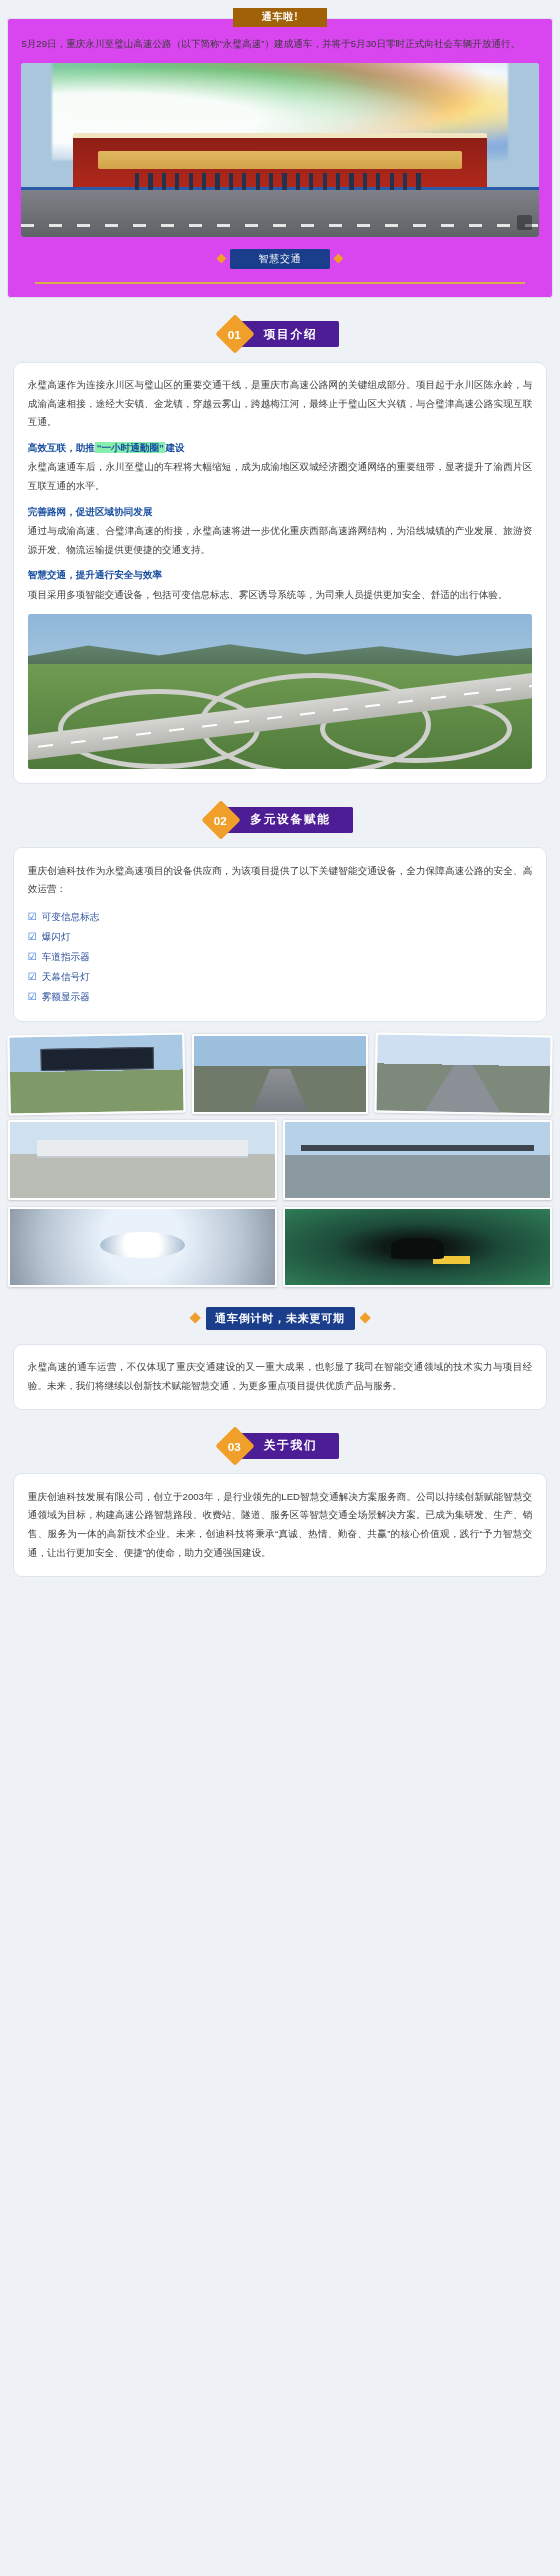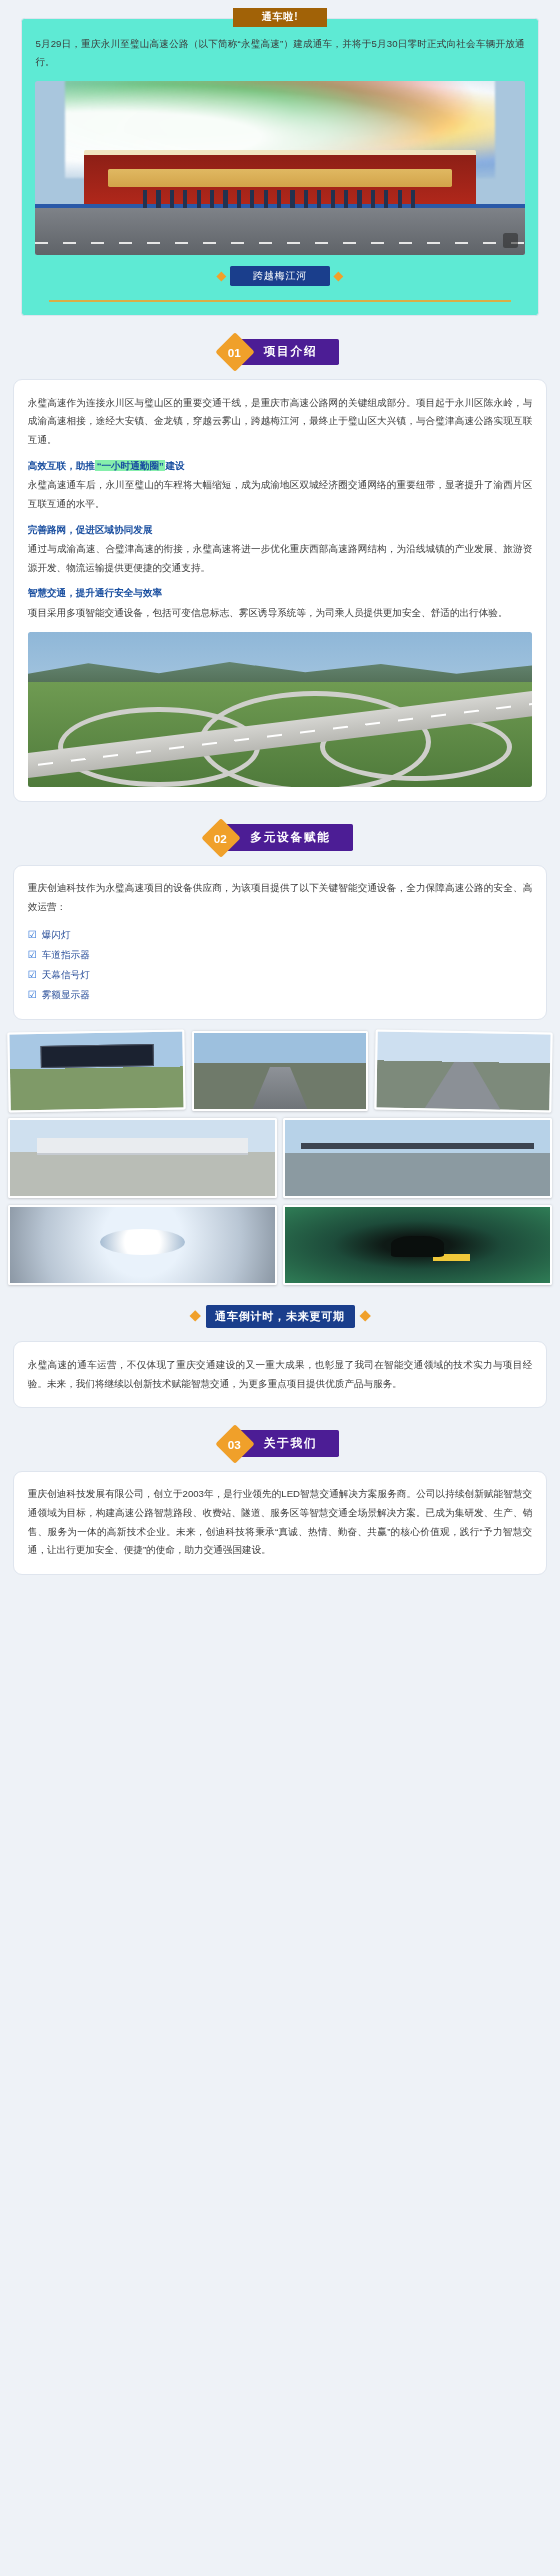--- a/index.html
+++ b/index.html
@@ -27,22 +27,22 @@
     font-size: 10px;
     font-weight: bold;
     text-align: center;
     line-height: 18.4px;
     letter-spacing: 0.8px;
     border-radius: 0;
     position: relative;
     z-index: 4;
   }
   .intro-card {
-    margin: -9.2px 21px 0;
-    background: #5eead4;
+    margin: -9.2px 7px 0;
+    background: #d946ef;
     border: 0.8px solid #dde4ee;
     border-radius: 3.3px;
     padding: 16.7px 13.4px 13.4px;
     position: relative;
     z-index: 2;
   }
   .intro-text {
     font-size: 9.6px;
     line-height: 1.85;
     color: #3b3b3b;
@@ -232,21 +232,21 @@
     <div class="photo ph gate">
       <div class="smoke"></div>
       <div class="arch"></div>
       <div class="road"></div>
       <div class="kerb"></div>
       <div class="crowd"></div>
       <div class="lines"></div>
       <div style="position:absolute;right:6.7px;bottom:6.7px;width:15px;height:15px;border-radius:2.5px;background:rgba(40,40,40,.55);"></div>
     </div>
 
-    <div class="caption-pill">跨越梅江河</div>
+    <div class="caption-pill">智慧交通</div>
     <div class="rule"></div>
   </div>
 
   <div class="sec-head">
     <div class="sec-num">
       <span>01</span>
     </div>
     <div class="sec-title">项目介绍</div>
   </div>
 
@@ -275,20 +275,21 @@
   <div class="sec-head">
     <div class="sec-num">
       <span>02</span>
     </div>
     <div class="sec-title">多元设备赋能</div>
   </div>
 
   <div class="card">
     <p class="p">重庆创迪科技作为永璧高速项目的设备供应商，为该项目提供了以下关键智能交通设备，全力保障高速公路的安全、高效运营：</p>
     <ul class="bul">
+      <li>可变信息标志</li>
       <li>爆闪灯</li>
       <li>车道指示器</li>
       <li>天幕信号灯</li>
       <li>雾额显示器</li>
     </ul>
   </div>
 
   <div class="mosaic">
     <div class="mrow tilt">
       <div class="mcell vms"></div>

